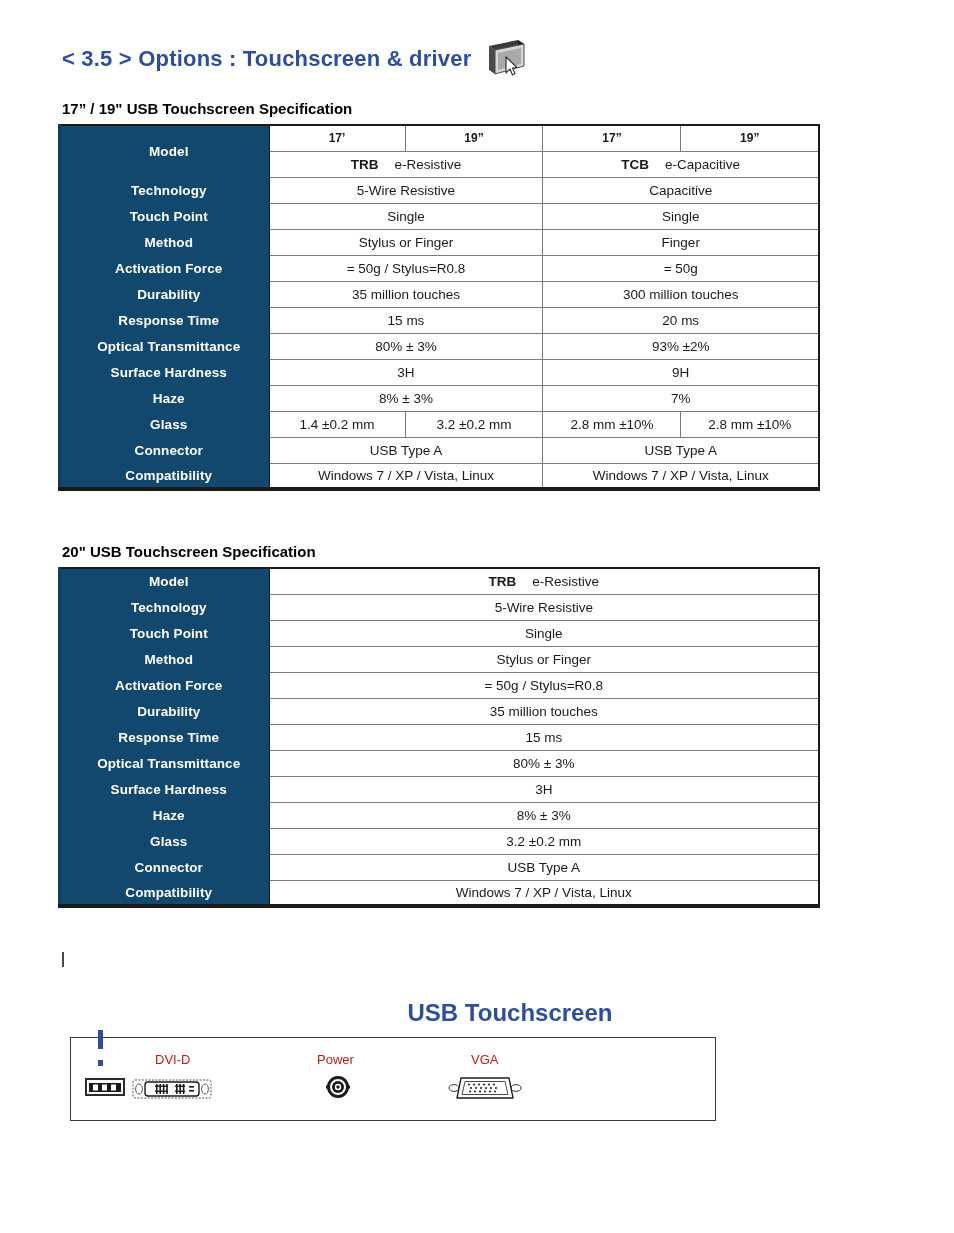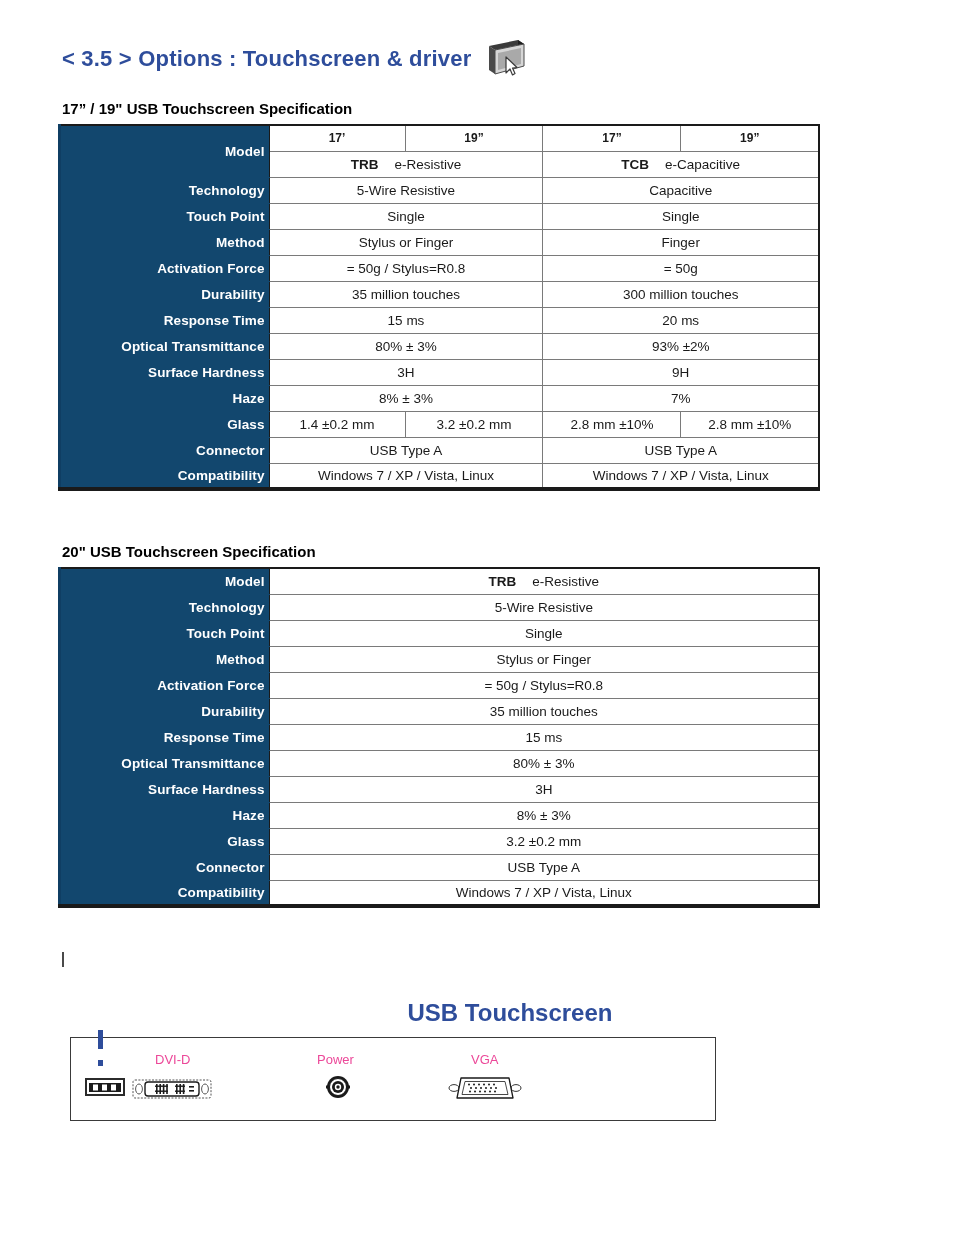--- a/index.html
+++ b/index.html
@@ -56,21 +56,21 @@
     height: 26px;
     padding: 1px 4px;
     text-align: center;
     vertical-align: middle;
     color: #1a1a1a;
   }
   table.spec td.lbl {
     background: #12476E;
     color: #ffffff;
     font-weight: bold;
-    text-align: right;
+    text-align: center;
     padding-left: 12px;
     font-size: 13.5px;
     border-color: #12476E;
     border-right: 1px solid #1a1a1a;
     letter-spacing: 0.1px;
   }
   table.spec td.hdr {
     font-weight: bold;
     font-size: 12px;
   }
@@ -111,21 +111,21 @@
     margin-left: 70px;
     width: 646px;
     height: 84px;
     border: 1.5px solid #3a3a3a;
     position: relative;
     background: #fff;
   }
   .panel-label {
     position: absolute;
     font-size: 13px;
-    color: #ec4899;
+    color: #b91c1c;
     top: 14px;
   }
   .panel-icon { position: absolute; top: 38px; }
 
   .mark-bar {
     position: absolute;
     left: 27px; top: -8px;
     width: 5px; height: 19px;
     background: #2E4D9B;
   }

